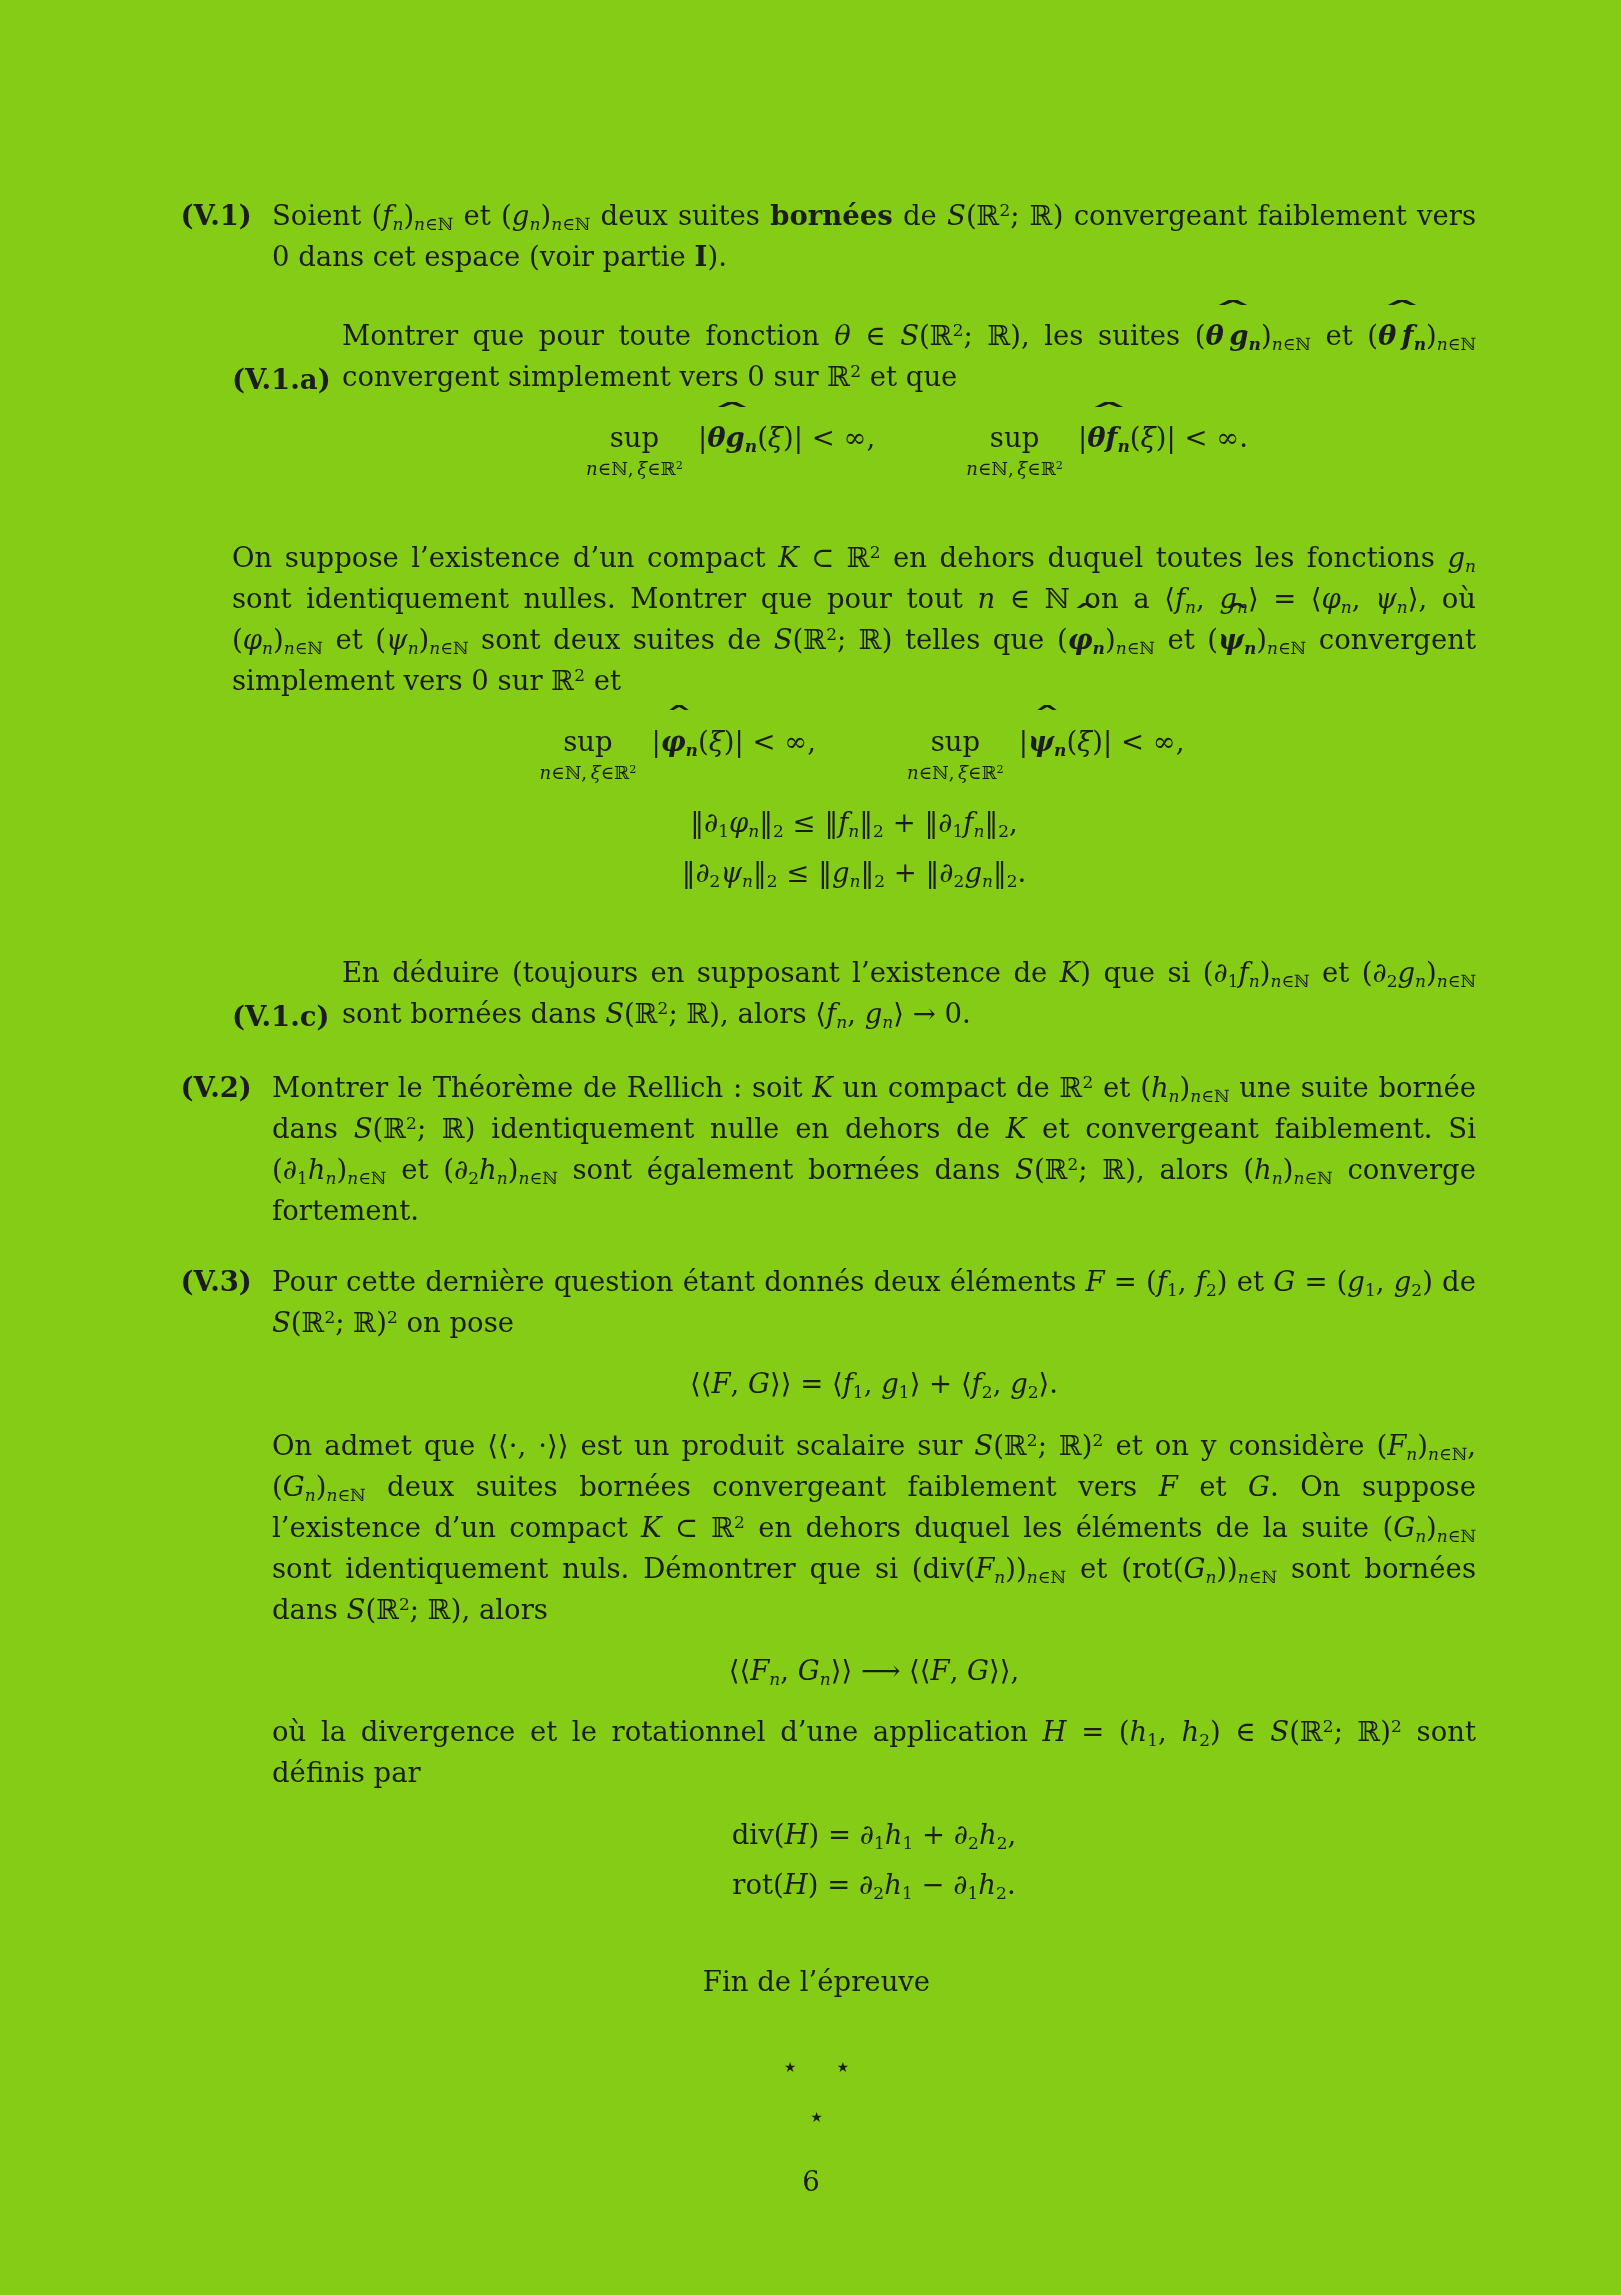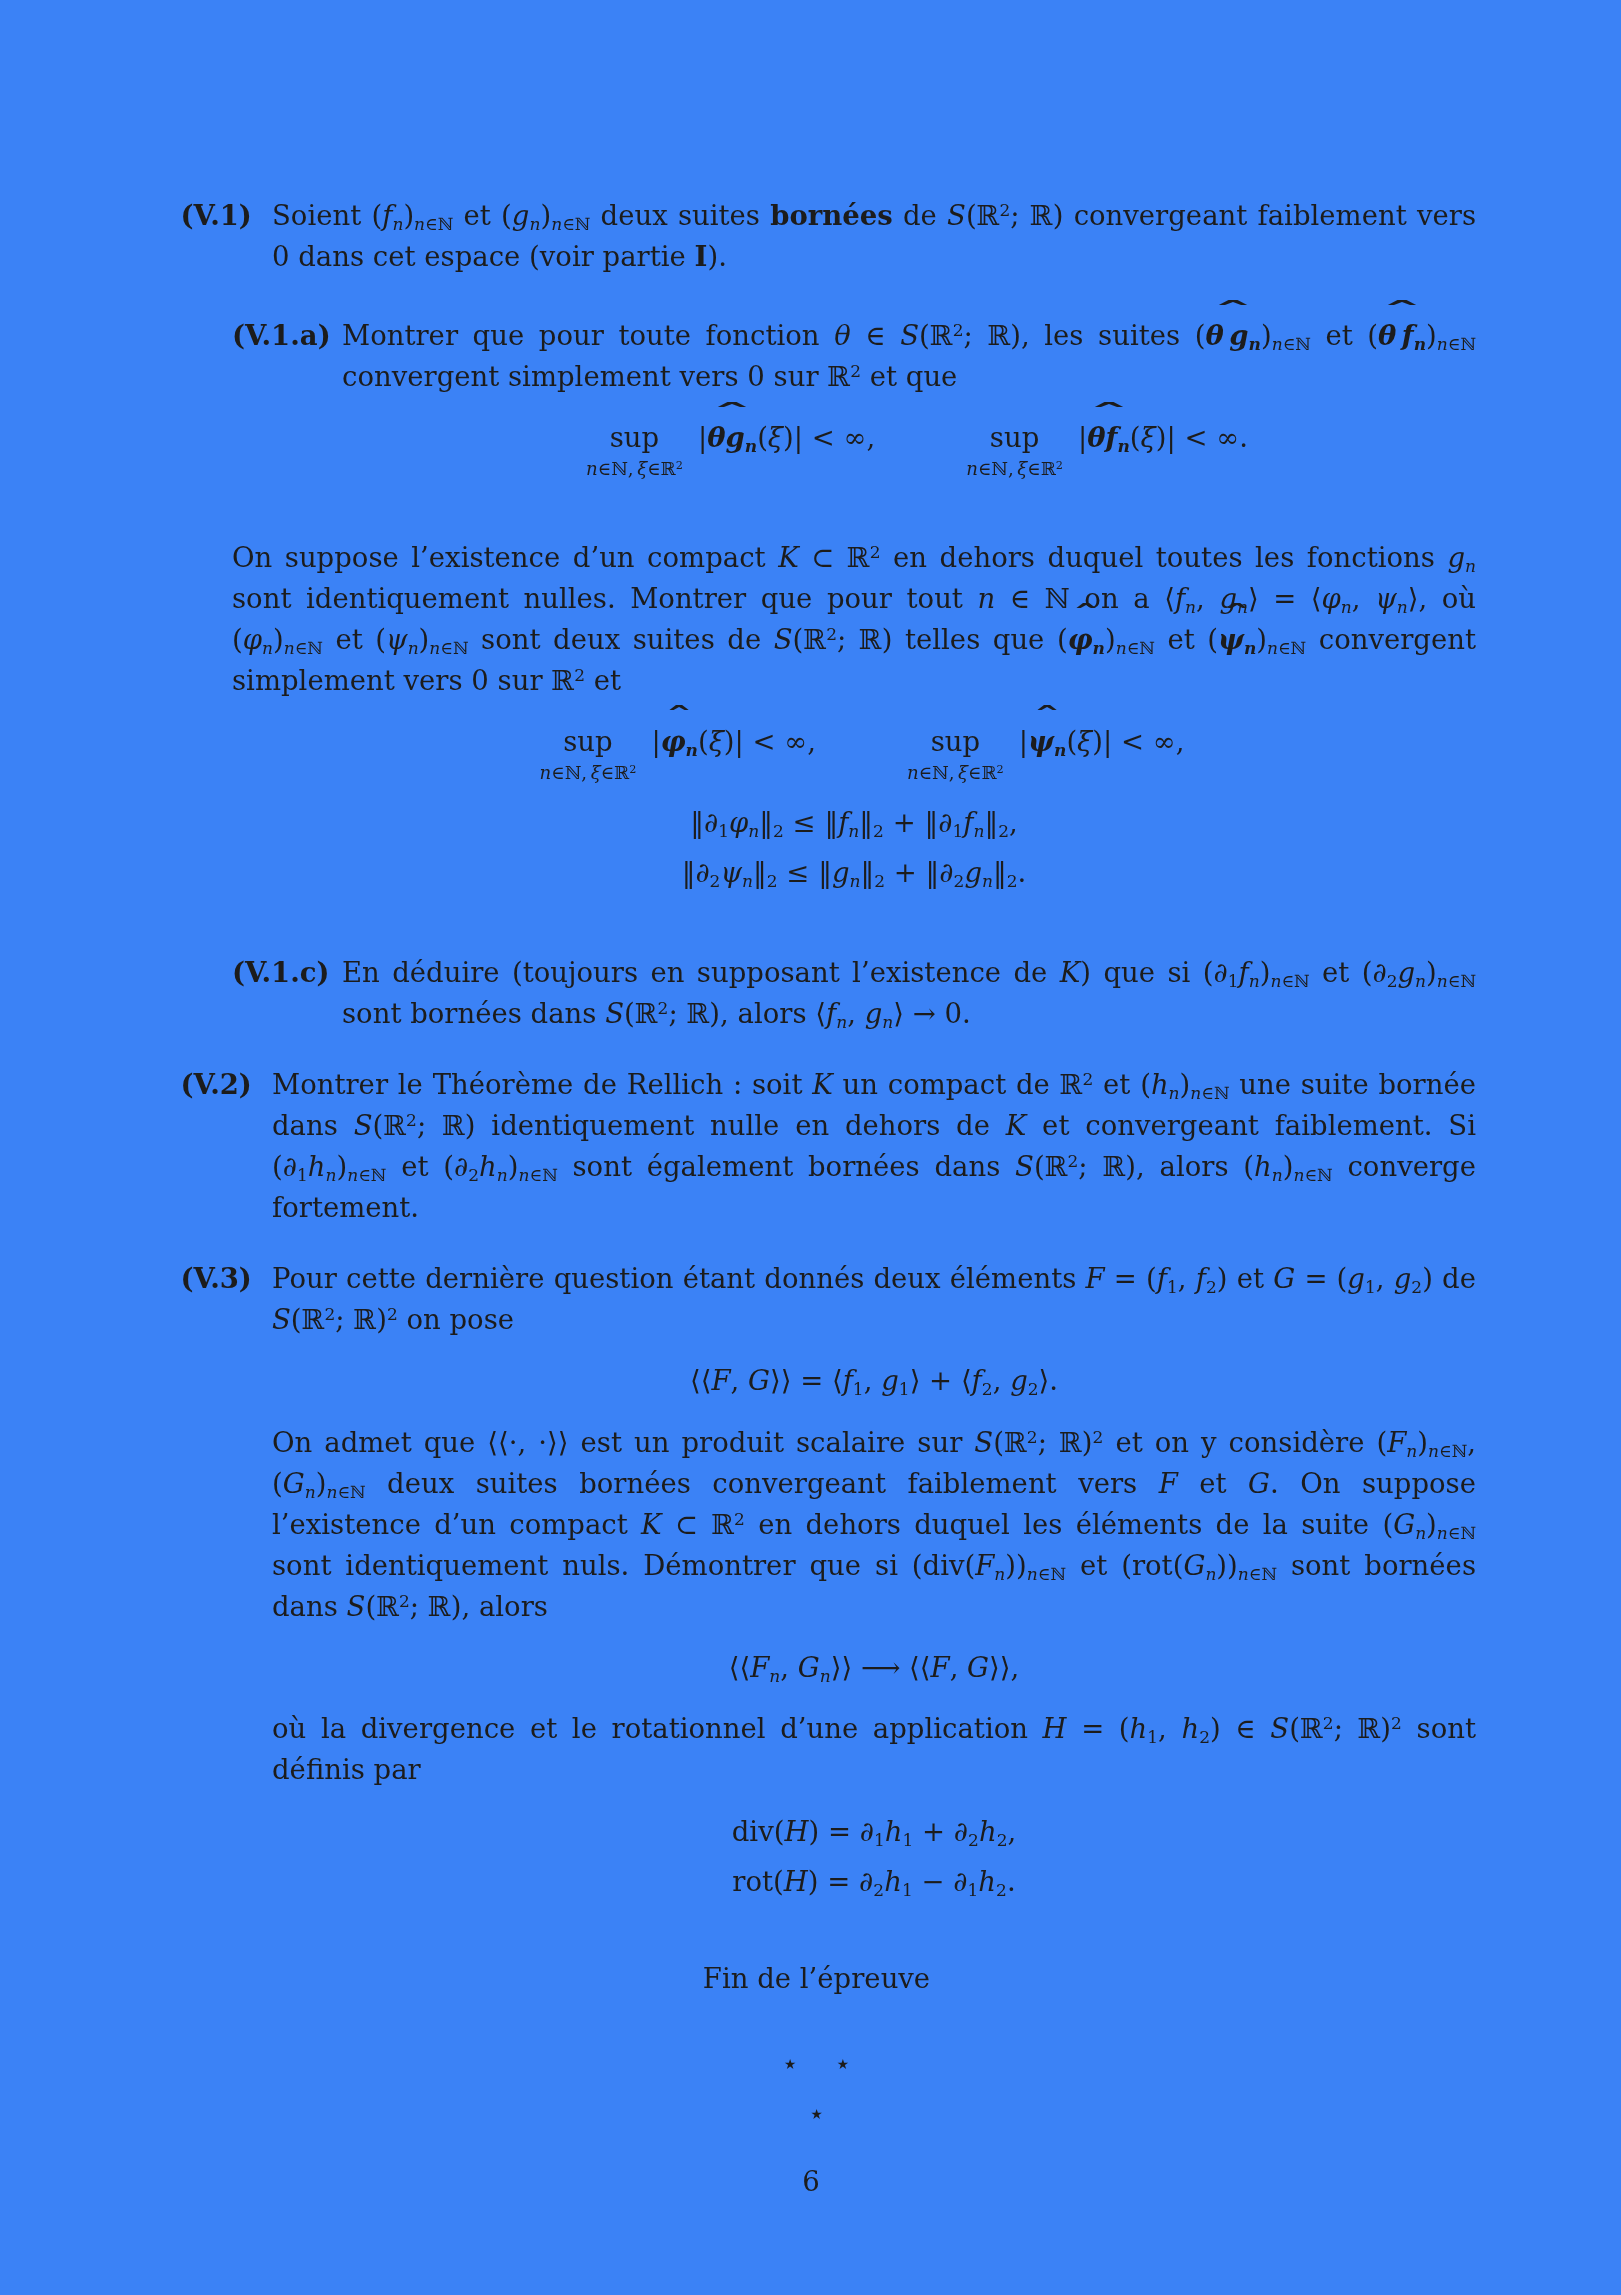--- a/index.html
+++ b/index.html
@@ -1,31 +1,31 @@
 <!DOCTYPE html>
 <html style="font-size:12.6px"><head>
 <meta charset="utf-8">
 <style>
   html,body{margin:0;padding:0;background:#ffffff;}
   .page{
     position:relative;
     width:1622px;height:2295px;
-    background:#3b82f6;
+    background:#84cc16;
     color:#1c1c1c;
     font-family:"DejaVu Serif","DejaVu Sans","Liberation Serif",serif;
     font-size:27.5px;line-height:41px;
     overflow:hidden;
   }
   .content-area{position:absolute;left:157px;top:195px;width:1319px;}
   .item{display:flex;margin-top:30px;}
   .item.first{margin-top:0;}
   .item.lvl2{padding-left:75px;margin-top:38px;}
   .label{font-weight:bold;white-space:nowrap;box-sizing:border-box;}
   .lvl1 .label{width:115px;padding-left:23.6px;}
-  .lvl2 .label{width:110px;}
+  .lvl2 .label{width:110px;margin-top:44px;}
   .content{flex:1;min-width:0;}
   .para{text-align:justify;}
   .para + .para{margin-top:0;}
   .eq{text-align:center;margin:20.4px 0 20.4px;line-height:41px;}
   .eqline + .eqline{margin-top:9.4px;}
   i{font-style:italic;}
   sub,sup{line-height:0;font-size:0.62em;}
   sub{vertical-align:-0.28em;}
   sup{vertical-align:0.5em;}
   .cal{font-style:italic;}

